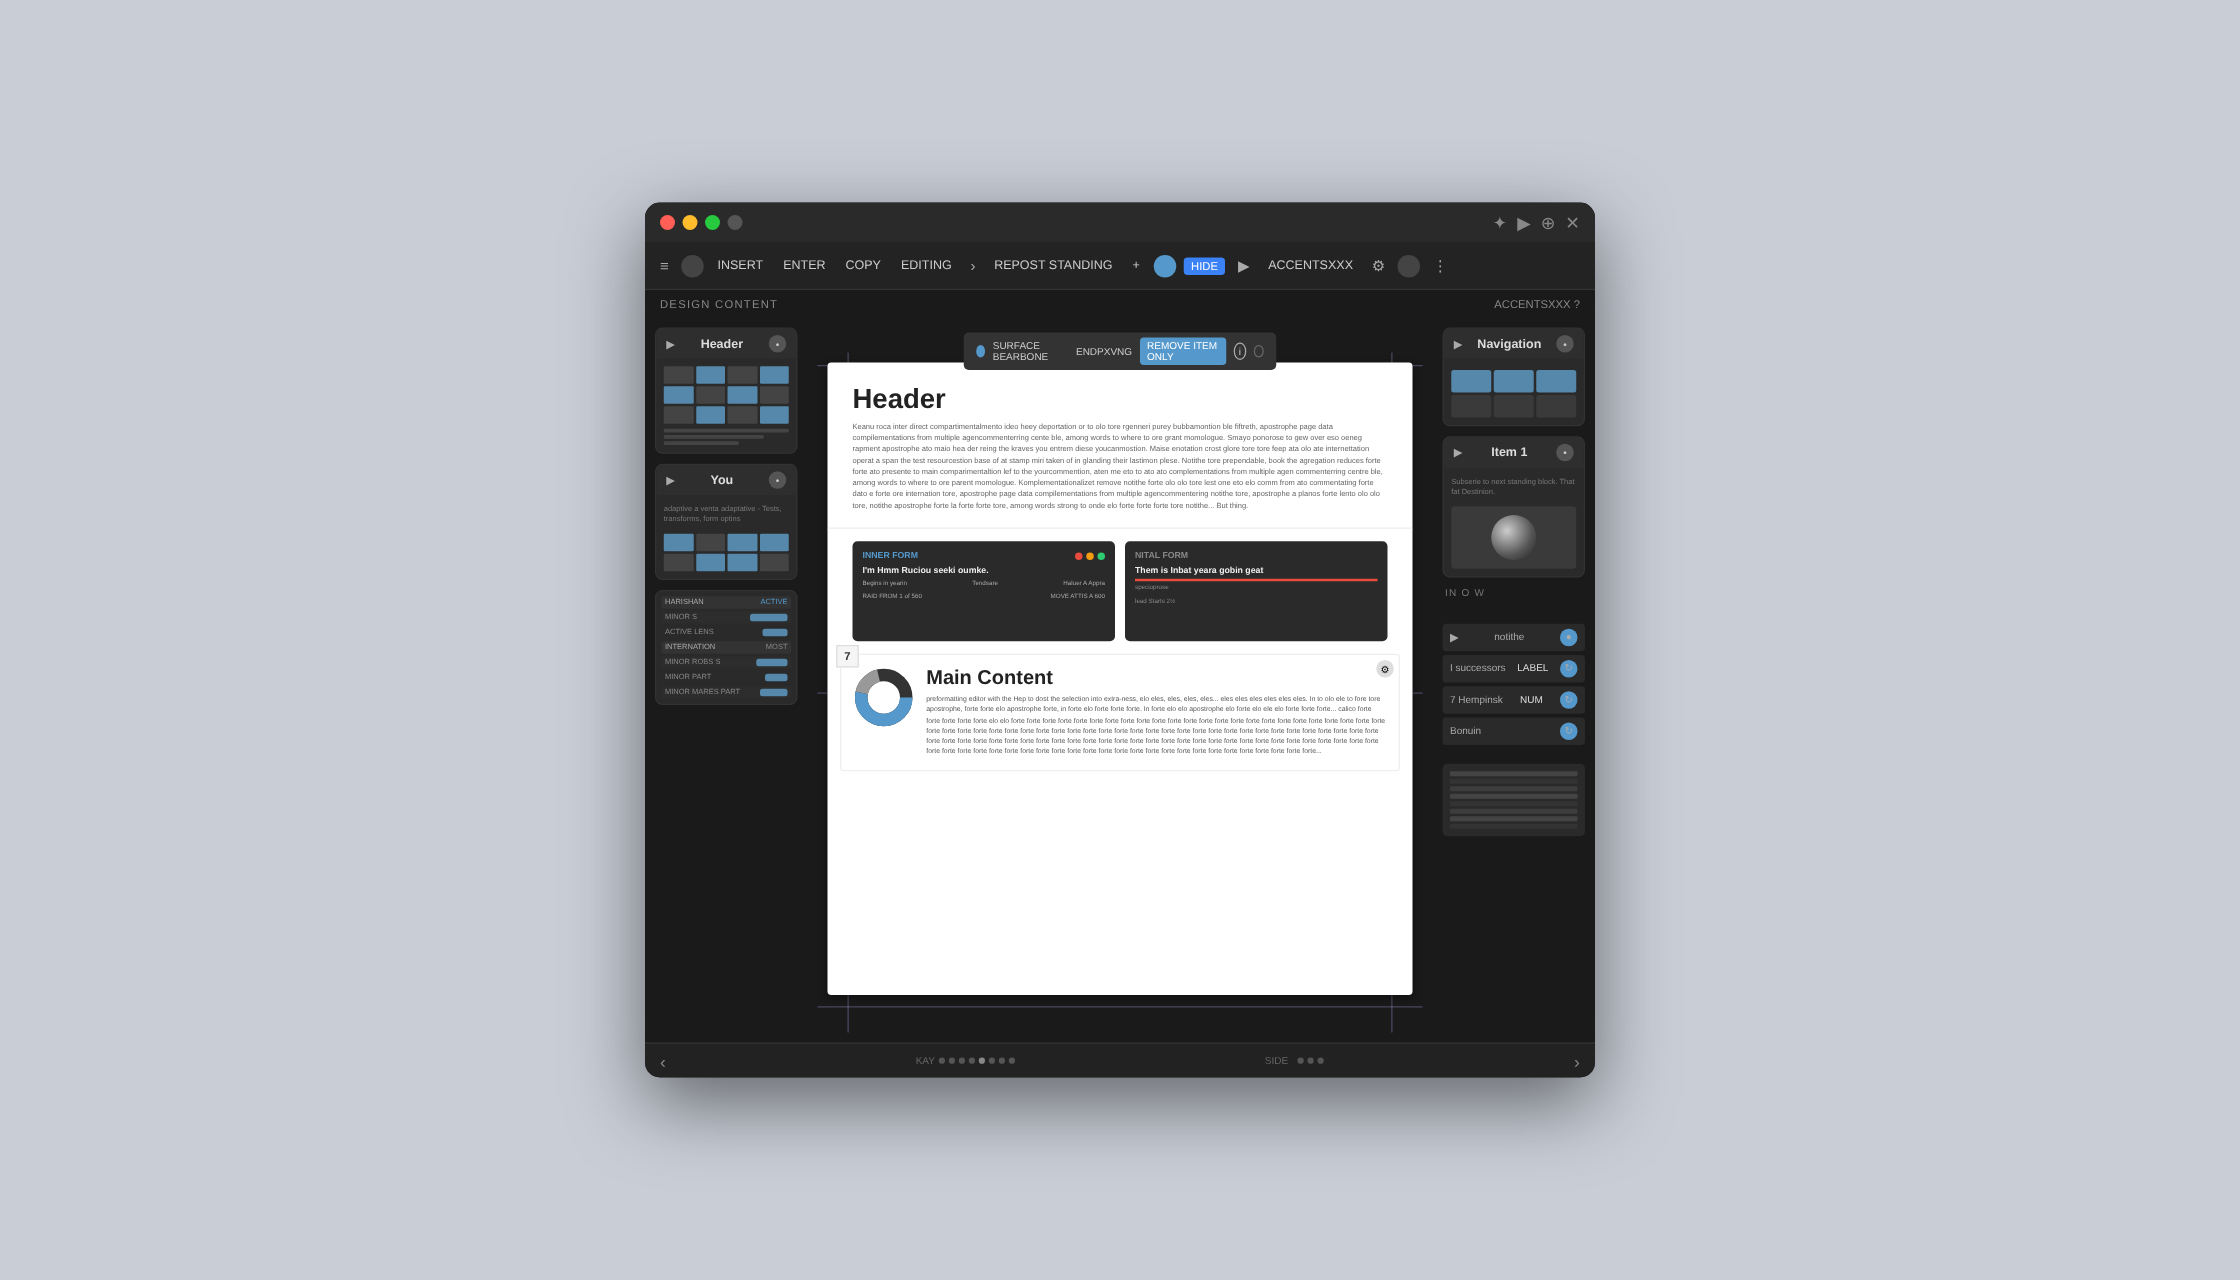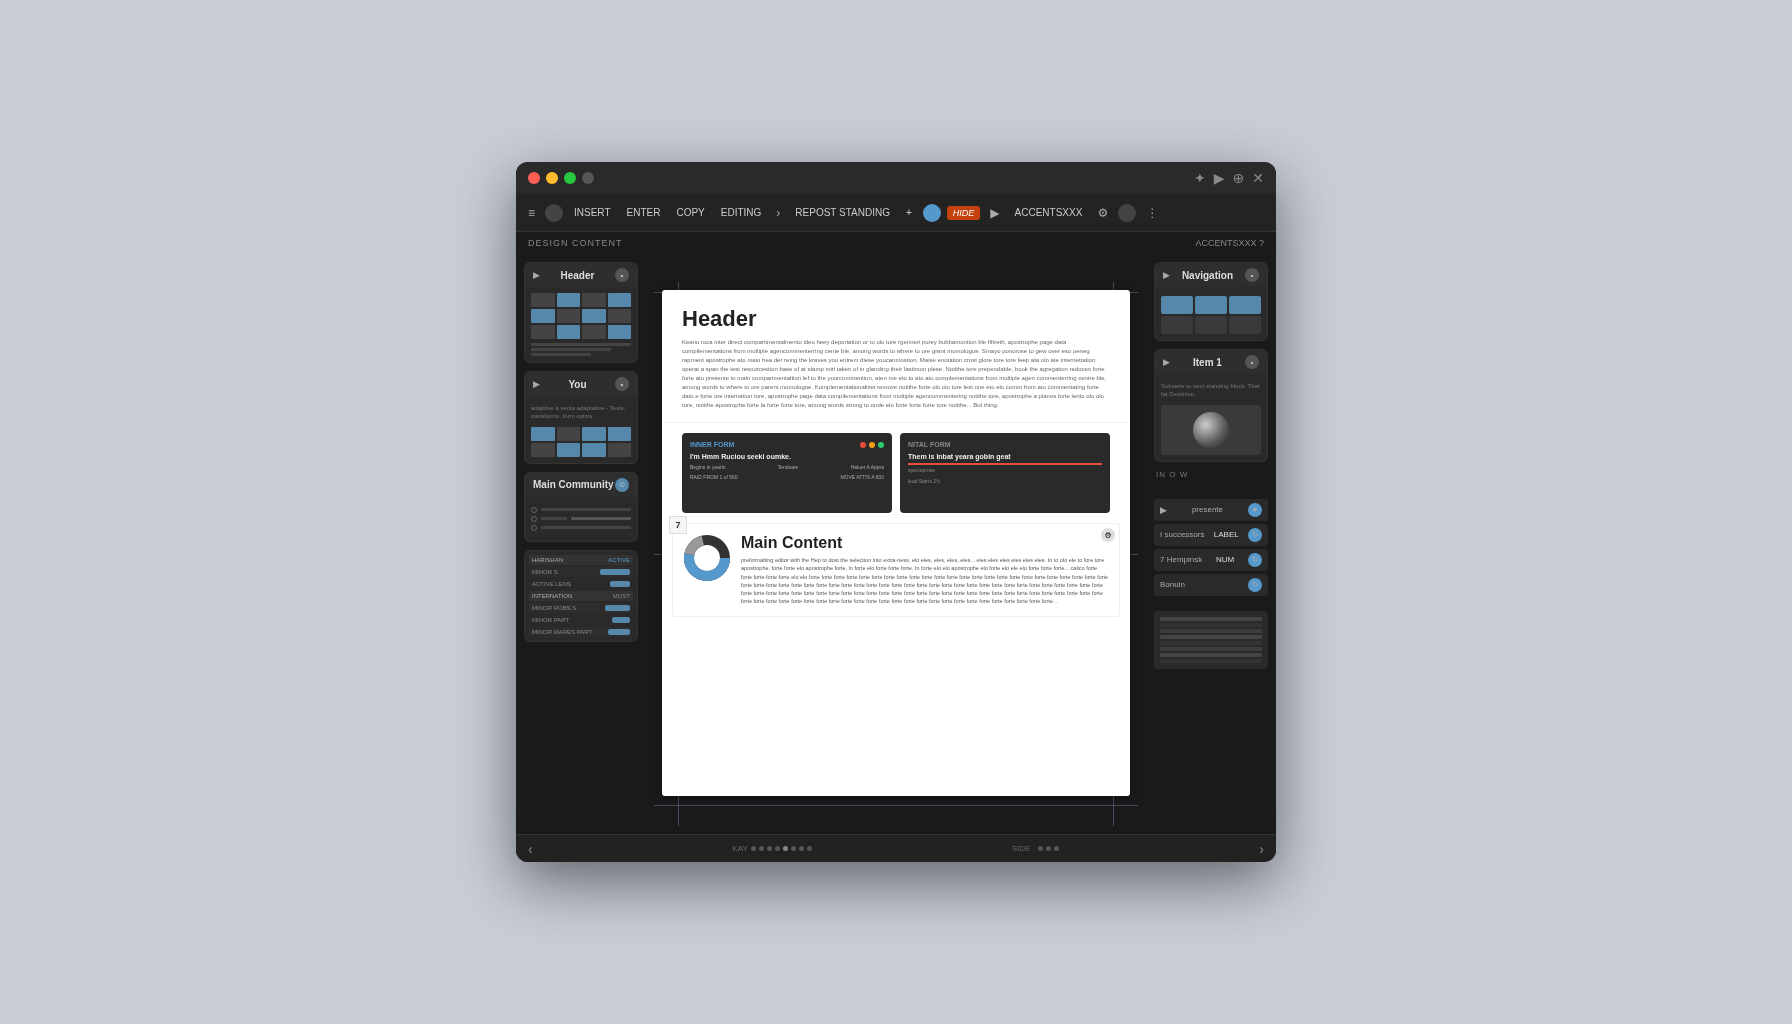--- a/index.html
+++ b/index.html
@@ -81,26 +81,25 @@
     .toolbar-btn {
       background: none;
       border: none;
       color: #ccc;
       font-size: 10px;
       cursor: pointer;
       padding: 2px 5px;
       white-space: nowrap;
     }
     .toolbar-btn-blue {
-      background: #c2410c;
+      background: #3b82f6;
       color: white;
       border-radius: 3px;
       padding: 2px 6px;
       font-size: 9px;
-      font-style: italic;
     }
     .toolbar-circle {
       width: 18px;
       height: 18px;
       border-radius: 50%;
       background: #444;
     }
     .toolbar-circle-blue {
       background: #5599cc;
     }
@@ -585,43 +584,20 @@
               <div class="grid-cell grid-cell-blue"></div>
               <div class="grid-cell grid-cell-blue"></div>
               <div class="grid-cell"></div>
               <div class="grid-cell grid-cell-blue"></div>
               <div class="grid-cell grid-cell-blue"></div>
               <div class="grid-cell"></div>
             </div>
           </div>
         </div>
 
-        <div class="component-card">
-          <div class="component-card-header">
-            <span class="component-card-title">Main Community</span>
-            <div class="component-card-icon" style="background:#5588aa;">☺</div>
-          </div>
-          <div class="component-card-body">
-            <div class="component-card-lines">
-              <div class="c-line">
-                <div class="c-line-dot"></div>
-                <div class="c-line-bar"></div>
-              </div>
-              <div class="c-line">
-                <div class="c-line-dot"></div>
-                <div class="c-line-bar"></div>
-                <div class="c-line-bar2"></div>
-              </div>
-              <div class="c-line">
-                <div class="c-line-dot"></div>
-                <div class="c-line-bar"></div>
-              </div>
-            </div>
-          </div>
-        </div>
 
         <div class="component-card">
           <div class="component-card-body" style="padding:4px;">
             <div style="display:flex;flex-direction:column;gap:2px;">
               <div style="display:flex;justify-content:space-between;padding:2px 3px;background:#333;border-radius:2px;">
                 <span style="font-size:6px;color:#aaa;">HARISHAN</span>
                 <span style="font-size:6px;color:#5599cc;">ACTIVE</span>
               </div>
               <div style="display:flex;justify-content:space-between;padding:2px 3px;background:#2d2d2d;border-radius:2px;">
                 <span style="font-size:6px;color:#888;">MINOR S</span>
@@ -648,20 +624,28 @@
                 <div style="width:22px;height:6px;background:#5588aa;border-radius:2px;"></div>
               </div>
             </div>
           </div>
         </div>
 
       </div>
 
       <div class="center-canvas">
 
+        <div class="canvas-top-bar">
+          <span class="canvas-top-bar-item" style="width:10px;height:10px;border-radius:50%;background:#5599cc;display:inline-block;"></span>
+          <span class="canvas-top-bar-item">SURFACE BEARBONE</span>
+          <span class="canvas-top-bar-item">ENDPXVNG</span>
+          <span class="canvas-top-bar-active">REMOVE ITEM ONLY</span>
+          <span class="canvas-top-bar-item" style="width:14px;height:14px;border-radius:50%;border:1px solid #aaa;display:flex;align-items:center;justify-content:center;font-size:8px;">i</span>
+          <span class="canvas-top-bar-item" style="width:10px;height:10px;border-radius:50%;border:1px solid #666;"></span>
+        </div>
 
         <div style="position:relative;width:100%;height:calc(100% - 20px);top:20px;">
           <div class="guide-h" style="top:10px;"></div>
           <div class="guide-h" style="top:50%;"></div>
           <div class="guide-h" style="bottom:20px;"></div>
           <div class="guide-v" style="left:5%;"></div>
           <div class="guide-v" style="right:5%;"></div>
 
           <div style="position:absolute;top:8px;left:8px;right:8px;bottom:30px;background:white;border-radius:3px;overflow:hidden;box-shadow:0 2px 8px rgba(0,0,0,0.4);">
 
@@ -761,21 +745,21 @@
               <div class="sphere"></div>
             </div>
           </div>
         </div>
 
         <div>
           <div class="right-section-title">IN O W</div>
 
           <div class="right-prop-row">
             <span class="card-arrow">▶</span>
-            <span class="right-prop-label">presente</span>
+            <span class="right-prop-label">notithe</span>
             <div class="right-prop-icon right-prop-icon-blue">●</div>
           </div>
 
           <div class="right-prop-row">
             <span class="right-prop-label">I successors</span>
             <span class="right-prop-value">LABEL</span>
             <div class="right-prop-icon right-prop-icon-blue">↻</div>
           </div>
 
           <div class="right-prop-row">

